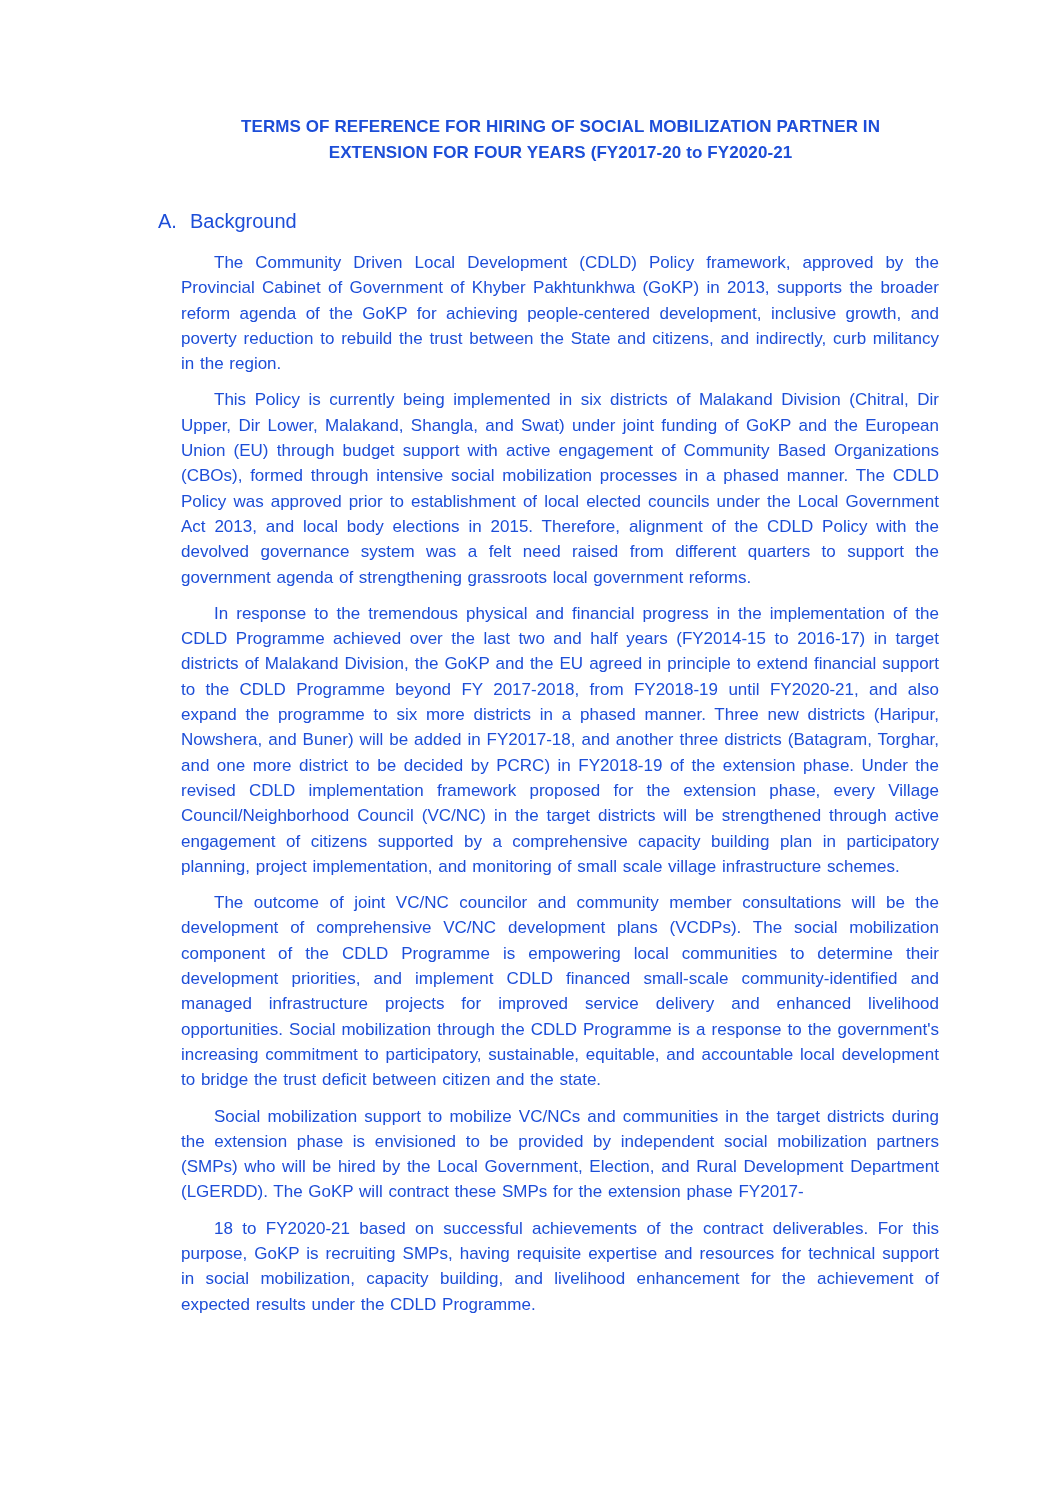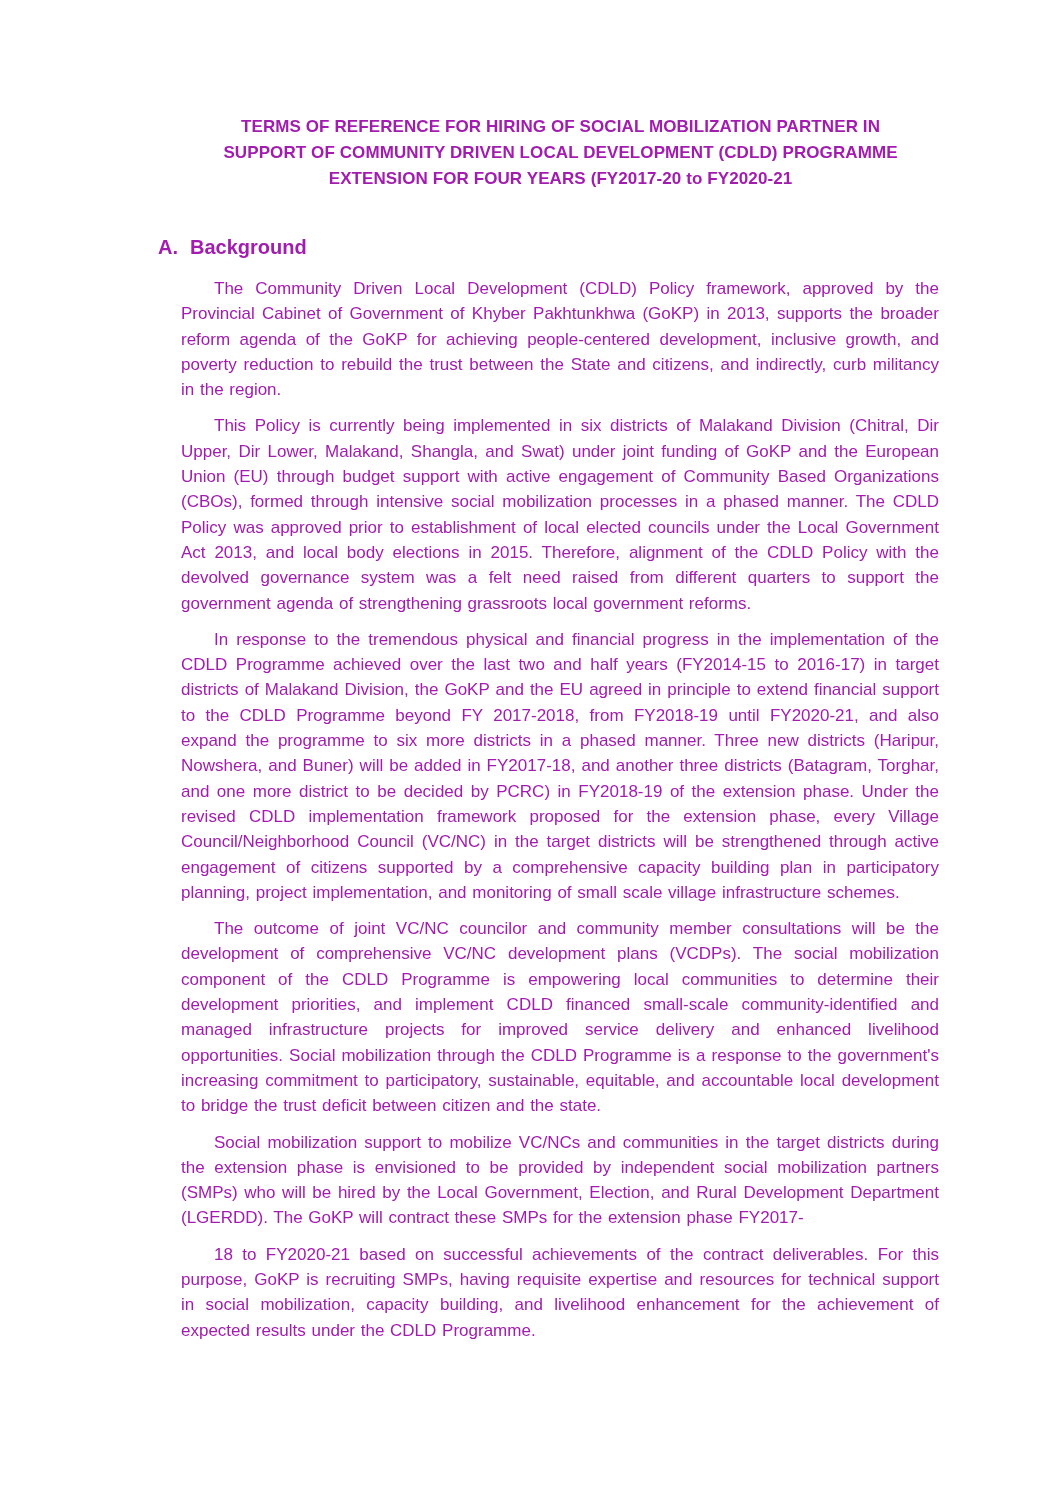--- a/index.html
+++ b/index.html
@@ -6,42 +6,42 @@
     margin: 0;
     padding: 0;
     background: #ffffff;
   }
   .page {
     position: relative;
     width: 1058px;
     height: 1497px;
     background: #ffffff;
     font-family: "Liberation Sans", sans-serif;
-    color: #a21caf;
+    color: #1d4ed8;
     overflow: hidden;
   }
   .content {
     position: absolute;
     left: 181px;
     top: 0;
     width: 759px;
   }
   .doc-title {
     margin-top: 114px;
     text-align: center;
     font-weight: 700;
     font-size: 17px;
     line-height: 26px;
     letter-spacing: 0.1px;
   }
   .section-heading {
     margin-top: 42px;
     margin-left: -23px;
     font-size: 20px;
-    font-weight: 700;
+    font-weight: 400;
     line-height: 26px;
   }
   .section-heading .section-label {
     display: inline-block;
     width: 32px;
   }
   .body-text p {
     margin: 0 1px 11px 0;
     font-size: 17px;
     line-height: 25.3px;
@@ -54,21 +54,20 @@
   }
 </style>
 </head>
 <body>
 
 <div class="page">
   <div class="content">
 
     <div class="doc-title">
       <div>TERMS OF REFERENCE FOR HIRING OF SOCIAL MOBILIZATION PARTNER IN</div>
-      <div>SUPPORT OF COMMUNITY DRIVEN LOCAL DEVELOPMENT (CDLD) PROGRAMME</div>
       <div>EXTENSION FOR FOUR YEARS (FY2017-20 to FY2020-21</div>
     </div>
 
     <div class="section-heading">
       <span class="section-label">A.</span><span>Background</span>
     </div>
 
     <div class="body-text">
       <p>The Community Driven Local Development (CDLD)  Policy framework,  approved by the Provincial Cabinet of Government of Khyber Pakhtunkhwa (GoKP) in 2013, supports the broader reform agenda of the GoKP for achieving people-centered development, inclusive growth, and poverty reduction to rebuild the trust between the State  and citizens, and indirectly, curb militancy in the region.</p>
       <p>This Policy is currently being implemented in six districts of Malakand Division (Chitral, Dir Upper, Dir Lower, Malakand, Shangla, and Swat) under joint funding of GoKP and the European Union (EU) through budget support with active engagement of Community Based Organizations (CBOs), formed through intensive social mobilization processes in a phased manner. The CDLD Policy was approved prior to establishment of local elected councils under the Local Government Act 2013, and local body elections in 2015. Therefore, alignment of the CDLD Policy with the devolved governance system was a felt need raised from different quarters to support the government agenda of strengthening grassroots local government reforms.</p>

